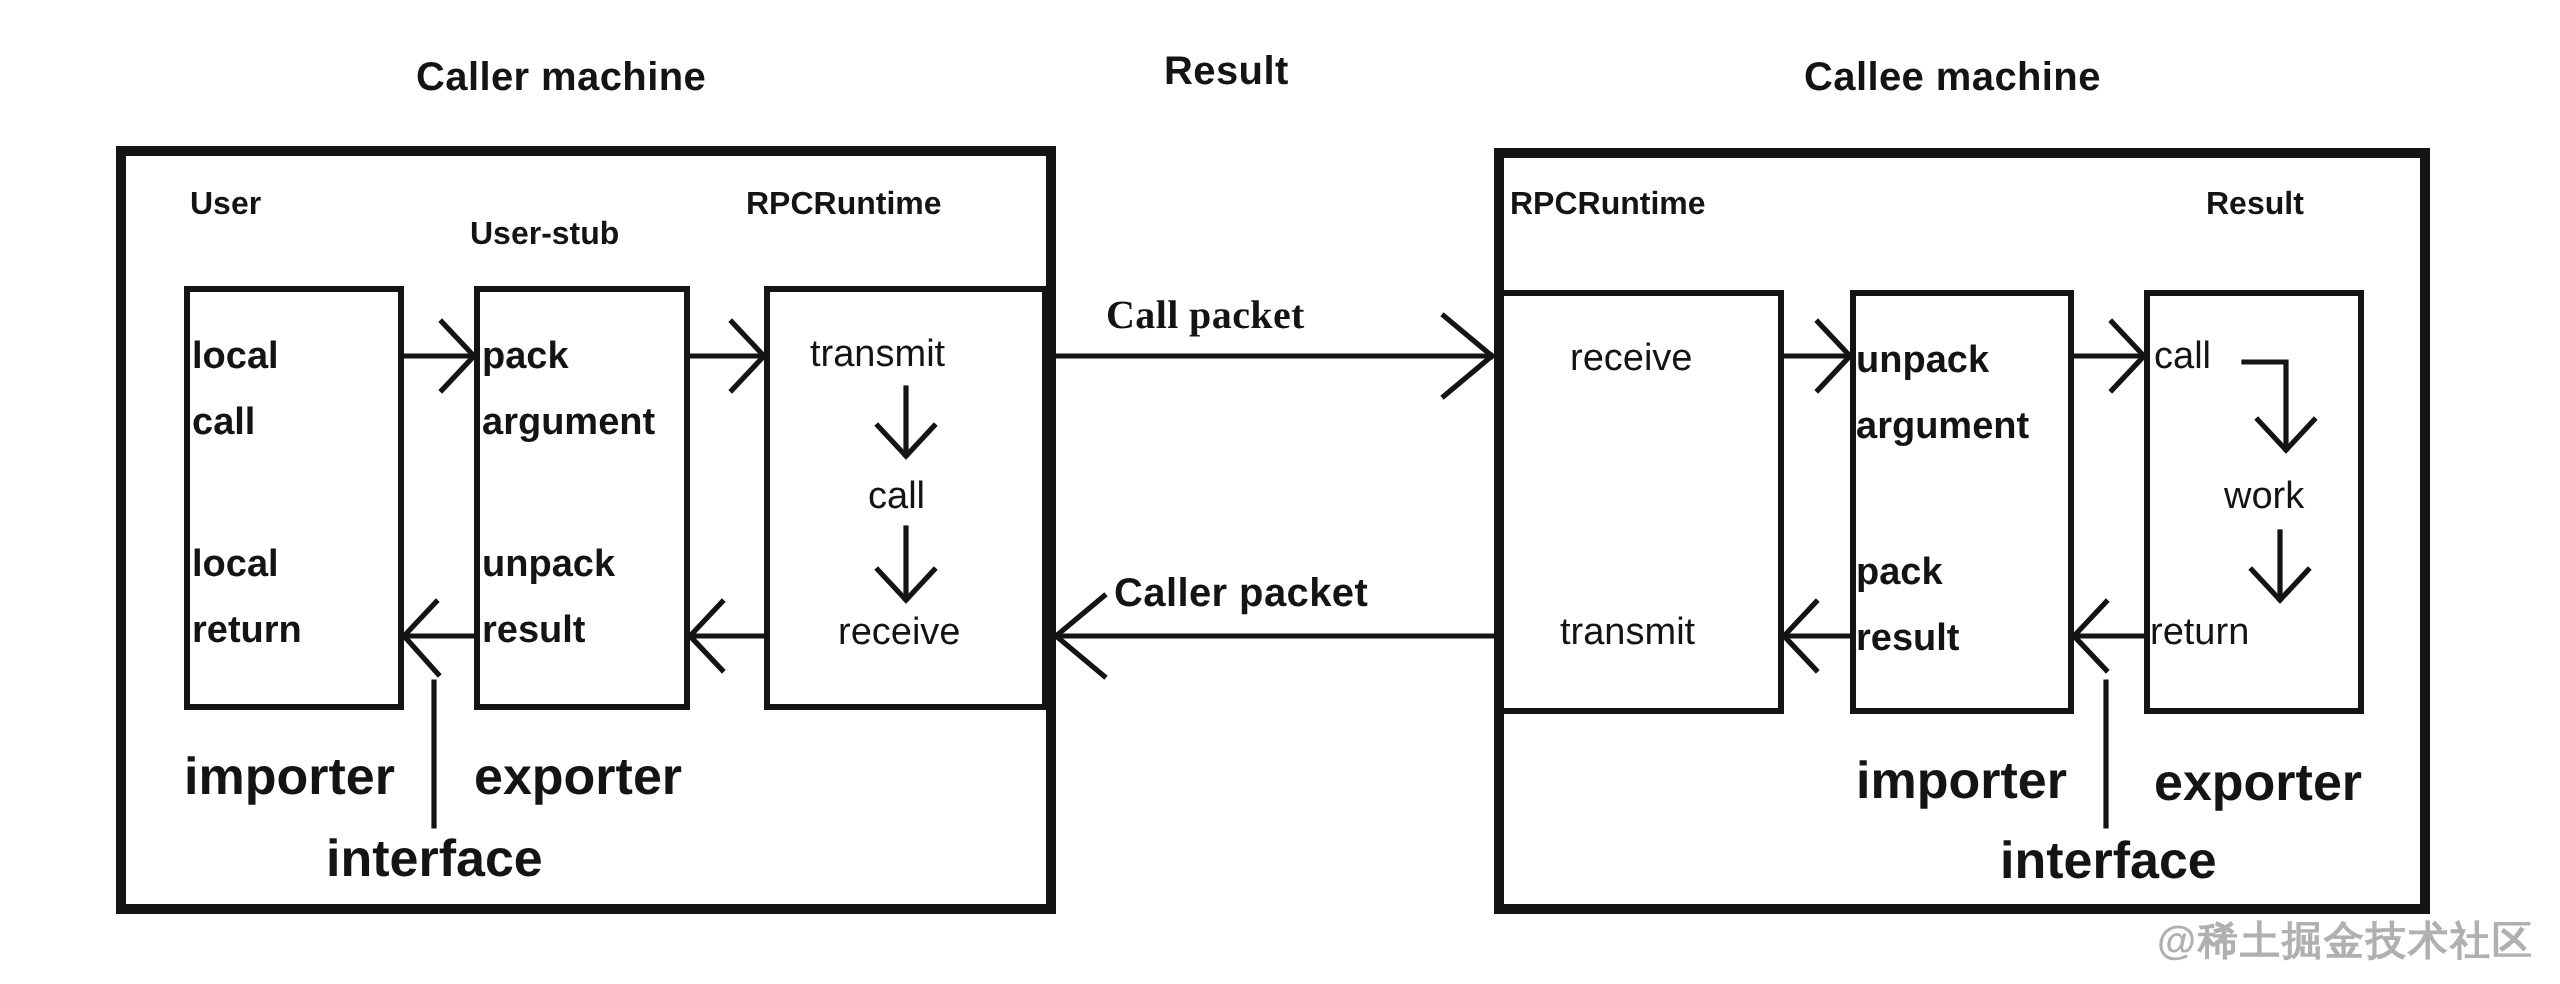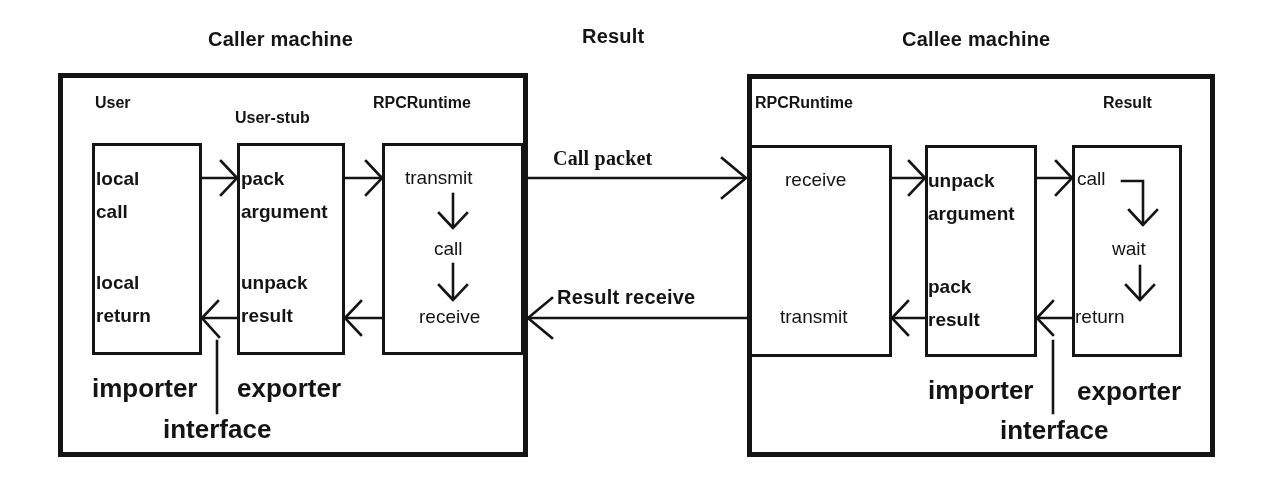--- a/index.html
+++ b/index.html
@@ -61,25 +61,25 @@
 
   <div class="abs steptext" style="left:785px;top:169px;">receive</div>
   <div class="abs steptext" style="left:780px;top:306px;">transmit</div>
 
   <div class="abs boxtext" style="left:928px;top:165px;">unpack</div>
   <div class="abs boxtext" style="left:928px;top:198px;">argument</div>
   <div class="abs boxtext" style="left:928px;top:271px;">pack</div>
   <div class="abs boxtext" style="left:928px;top:304px;">result</div>
 
   <div class="abs steptext" style="left:1077px;top:168px;">call</div>
-  <div class="abs steptext" style="left:1112px;top:238px;">wait</div>
+  <div class="abs steptext" style="left:1112px;top:238px;">work</div>
   <div class="abs steptext" style="left:1075px;top:306px;">return</div>
 
   <div class="abs title" style="left:553px;top:147px;font-family:Liberation Serif, serif;">Call packet</div>
-  <div class="abs title" style="left:557px;top:286px;">Result receive</div>
+  <div class="abs title" style="left:557px;top:286px;">Caller packet</div>
 
   <div class="abs footlbl" style="left:92px;top:373px;">importer</div>
   <div class="abs footlbl" style="left:237px;top:373px;">exporter</div>
   <div class="abs footlbl" style="left:163px;top:414px;">interface</div>
 
   <div class="abs footlbl" style="left:928px;top:375px;">importer</div>
   <div class="abs footlbl" style="left:1077px;top:376px;">exporter</div>
   <div class="abs footlbl" style="left:1000px;top:415px;">interface</div>
 
   <svg id="arrows" width="1280" height="492" viewBox="0 0 1280 492" fill="none" stroke="#141414" stroke-width="2.6" stroke-linecap="square">
@@ -155,14 +155,15 @@
     </g>
 
     <g>
       <path d="M217,341 V413"></path>
     </g>
     <g>
       <path d="M1053,341 V413"></path>
     </g>
   </svg>
 
+  <div class="abs watermark" style="right:13px;top:457px;">@稀土掘金技术社区</div>
 
 </div>
 
 </body></html>

